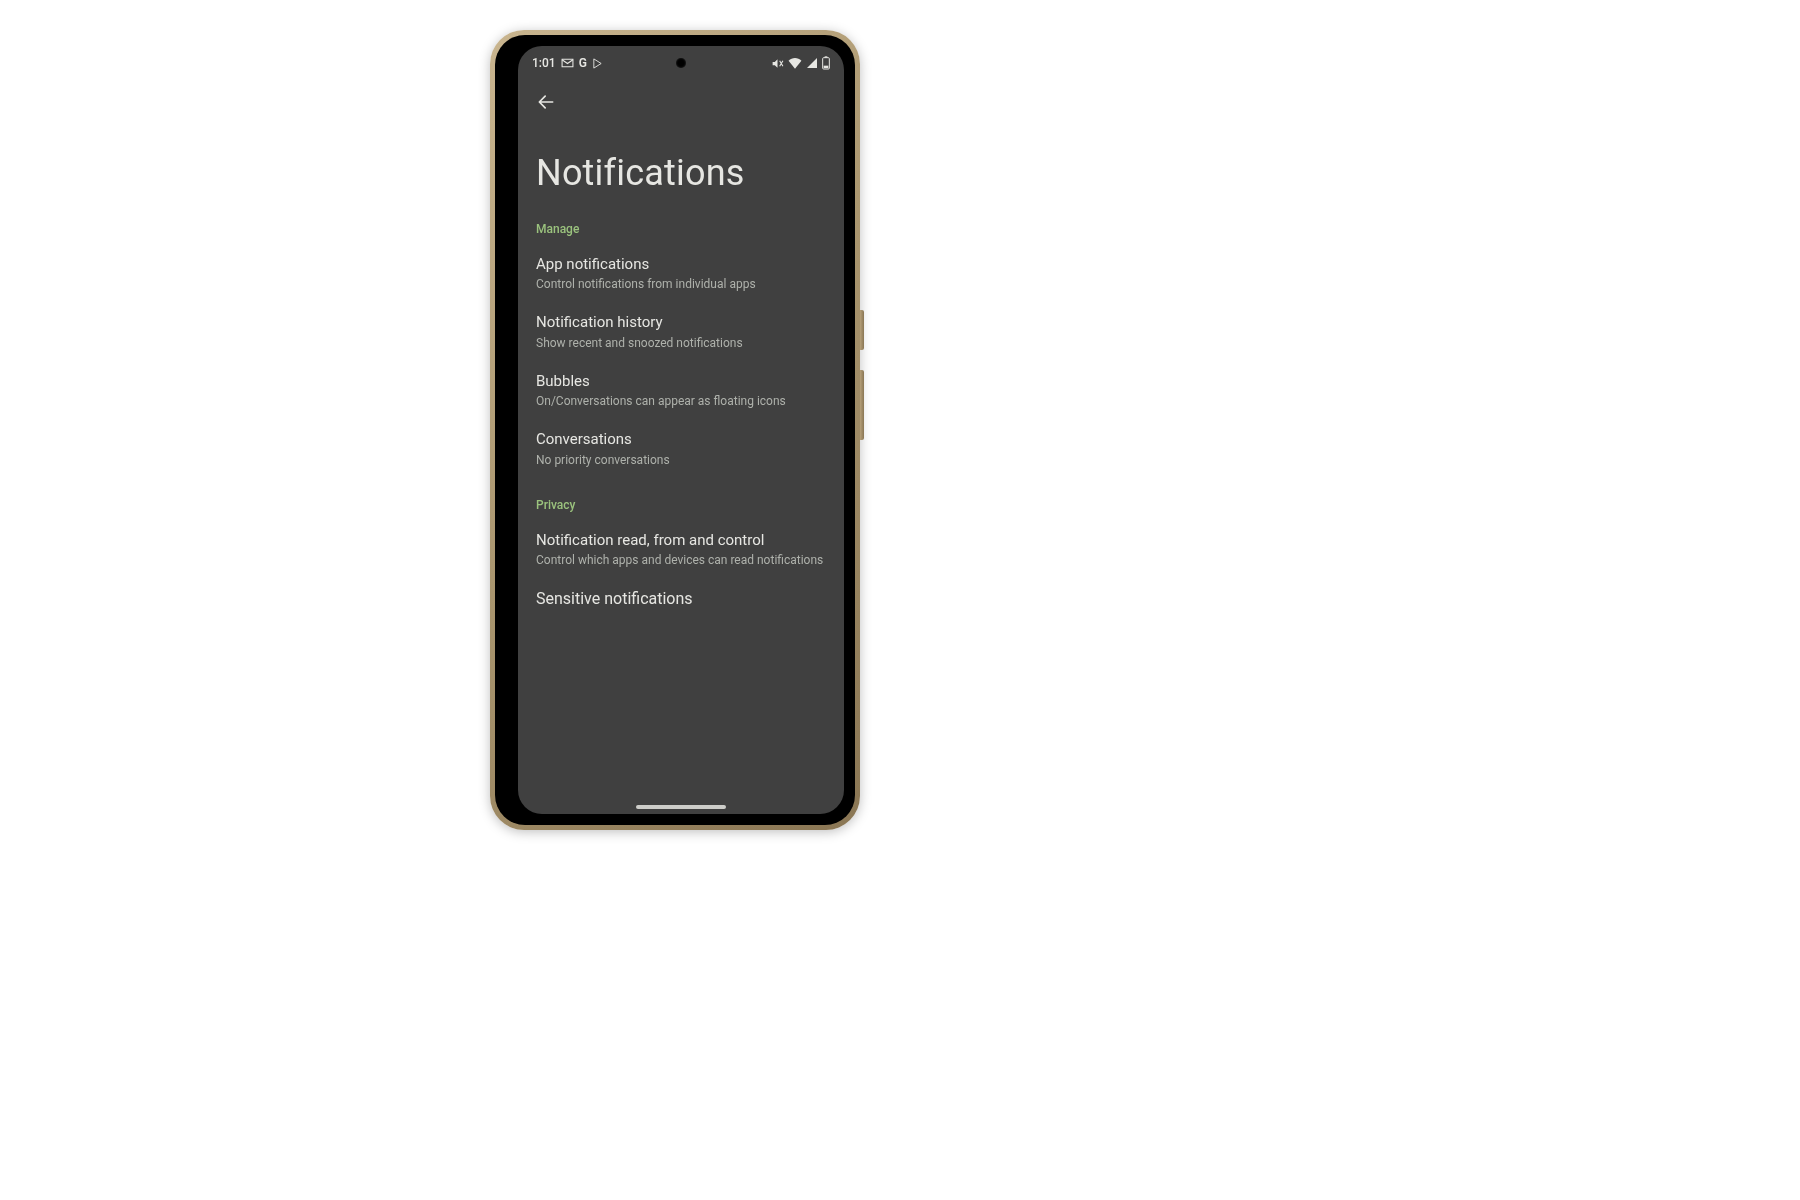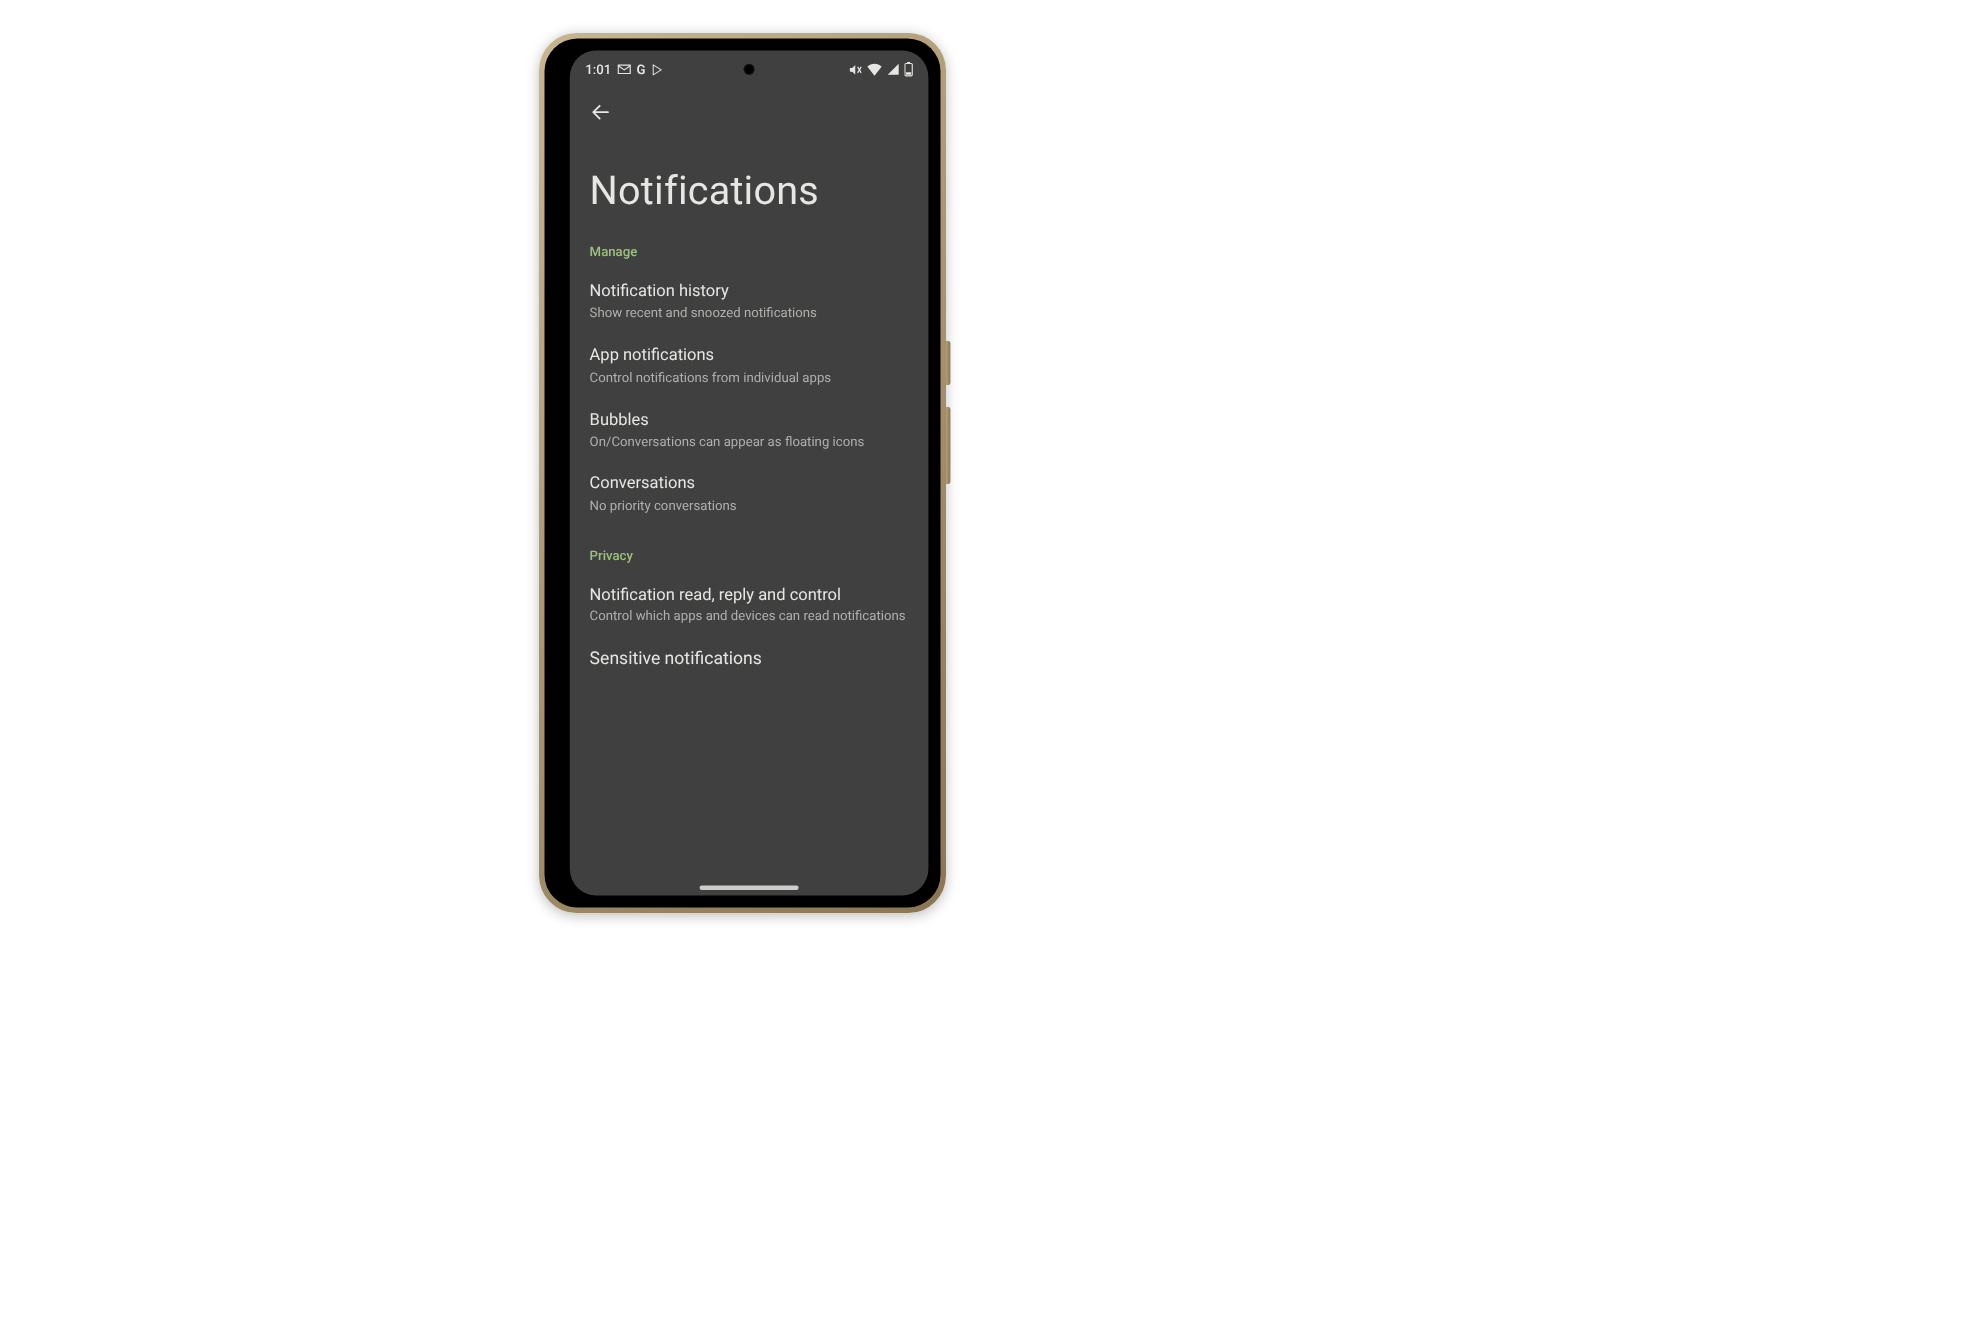--- a/index.html
+++ b/index.html
@@ -229,40 +229,40 @@
                   <path d="M20 12H5M11 5l-7 7 7 7" stroke="#e6e6e2" stroke-width="2" stroke-linecap="round" stroke-linejoin="round"></path>
                 </svg>
               </span>
             </div>
           </div>
 
           <div class="page-title">Notifications</div>
 
           <div class="section-header">Manage</div>
           <div class="setting-item">
+            <div class="setting-title">App notifications</div>
+            <div class="setting-sub">Control notifications from individual apps</div>
+          </div>
+          <div class="setting-item">
             <div class="setting-title">Notification history</div>
             <div class="setting-sub">Show recent and snoozed notifications</div>
           </div>
-          <div class="setting-item">
-            <div class="setting-title">App notifications</div>
-            <div class="setting-sub">Control notifications from individual apps</div>
-          </div>
 
           <div class="setting-item">
             <div class="setting-title">Bubbles</div>
             <div class="setting-sub">On/Conversations can appear as floating icons</div>
           </div>
           <div class="setting-item">
             <div class="setting-title">Conversations</div>
             <div class="setting-sub">No priority conversations</div>
           </div>
 
           <div class="section-header">Privacy</div>
           <div class="setting-item">
-            <div class="setting-title">Notification read, reply and control</div>
+            <div class="setting-title">Notification read, from and control</div>
             <div class="setting-sub">Control which apps and devices can read notifications</div>
           </div>
 
           <div class="cutoff">
             <div class="setting-title">Sensitive notifications</div>
           </div>
 
           <div class="nav-pill"></div>
         </div>
       </div>

